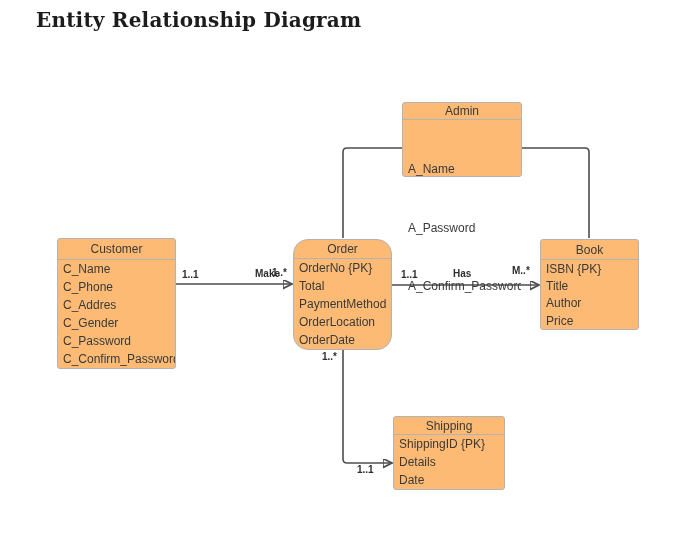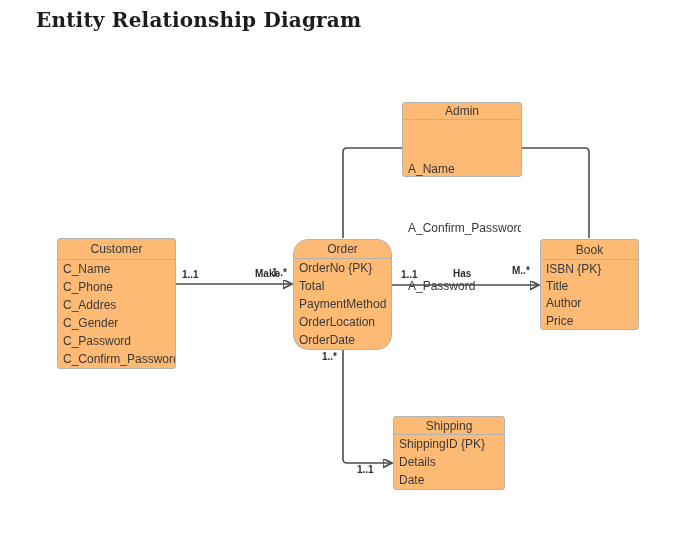--- a/index.html
+++ b/index.html
@@ -123,22 +123,22 @@
     <path d="M176,284 L291,284" marker-end="url(#arrow)"></path>
 
     <path d="M392,285 L538,285" marker-end="url(#arrow)"></path>
 
     <path d="M343,350 L343,459 Q343,463 347,463 L391,463" marker-end="url(#arrow)"></path>
   </svg>
 
   <div class="entity e-admin">
     <div class="entity-header">Admin</div>
     <div class="entity-field">A_Name</div>
+    <div class="entity-field">A_Password</div>
     <div class="entity-field">A_Confirm_Password</div>
-    <div class="entity-field">A_Password</div>
   </div>
 
   <div class="entity e-customer">
     <div class="entity-header">Customer</div>
     <div class="entity-field">C_Name</div>
     <div class="entity-field">C_Phone</div>
     <div class="entity-field">C_Addres</div>
     <div class="entity-field">C_Gender</div>
     <div class="entity-field">C_Password</div>
     <div class="entity-field">C_Confirm_Password</div>

